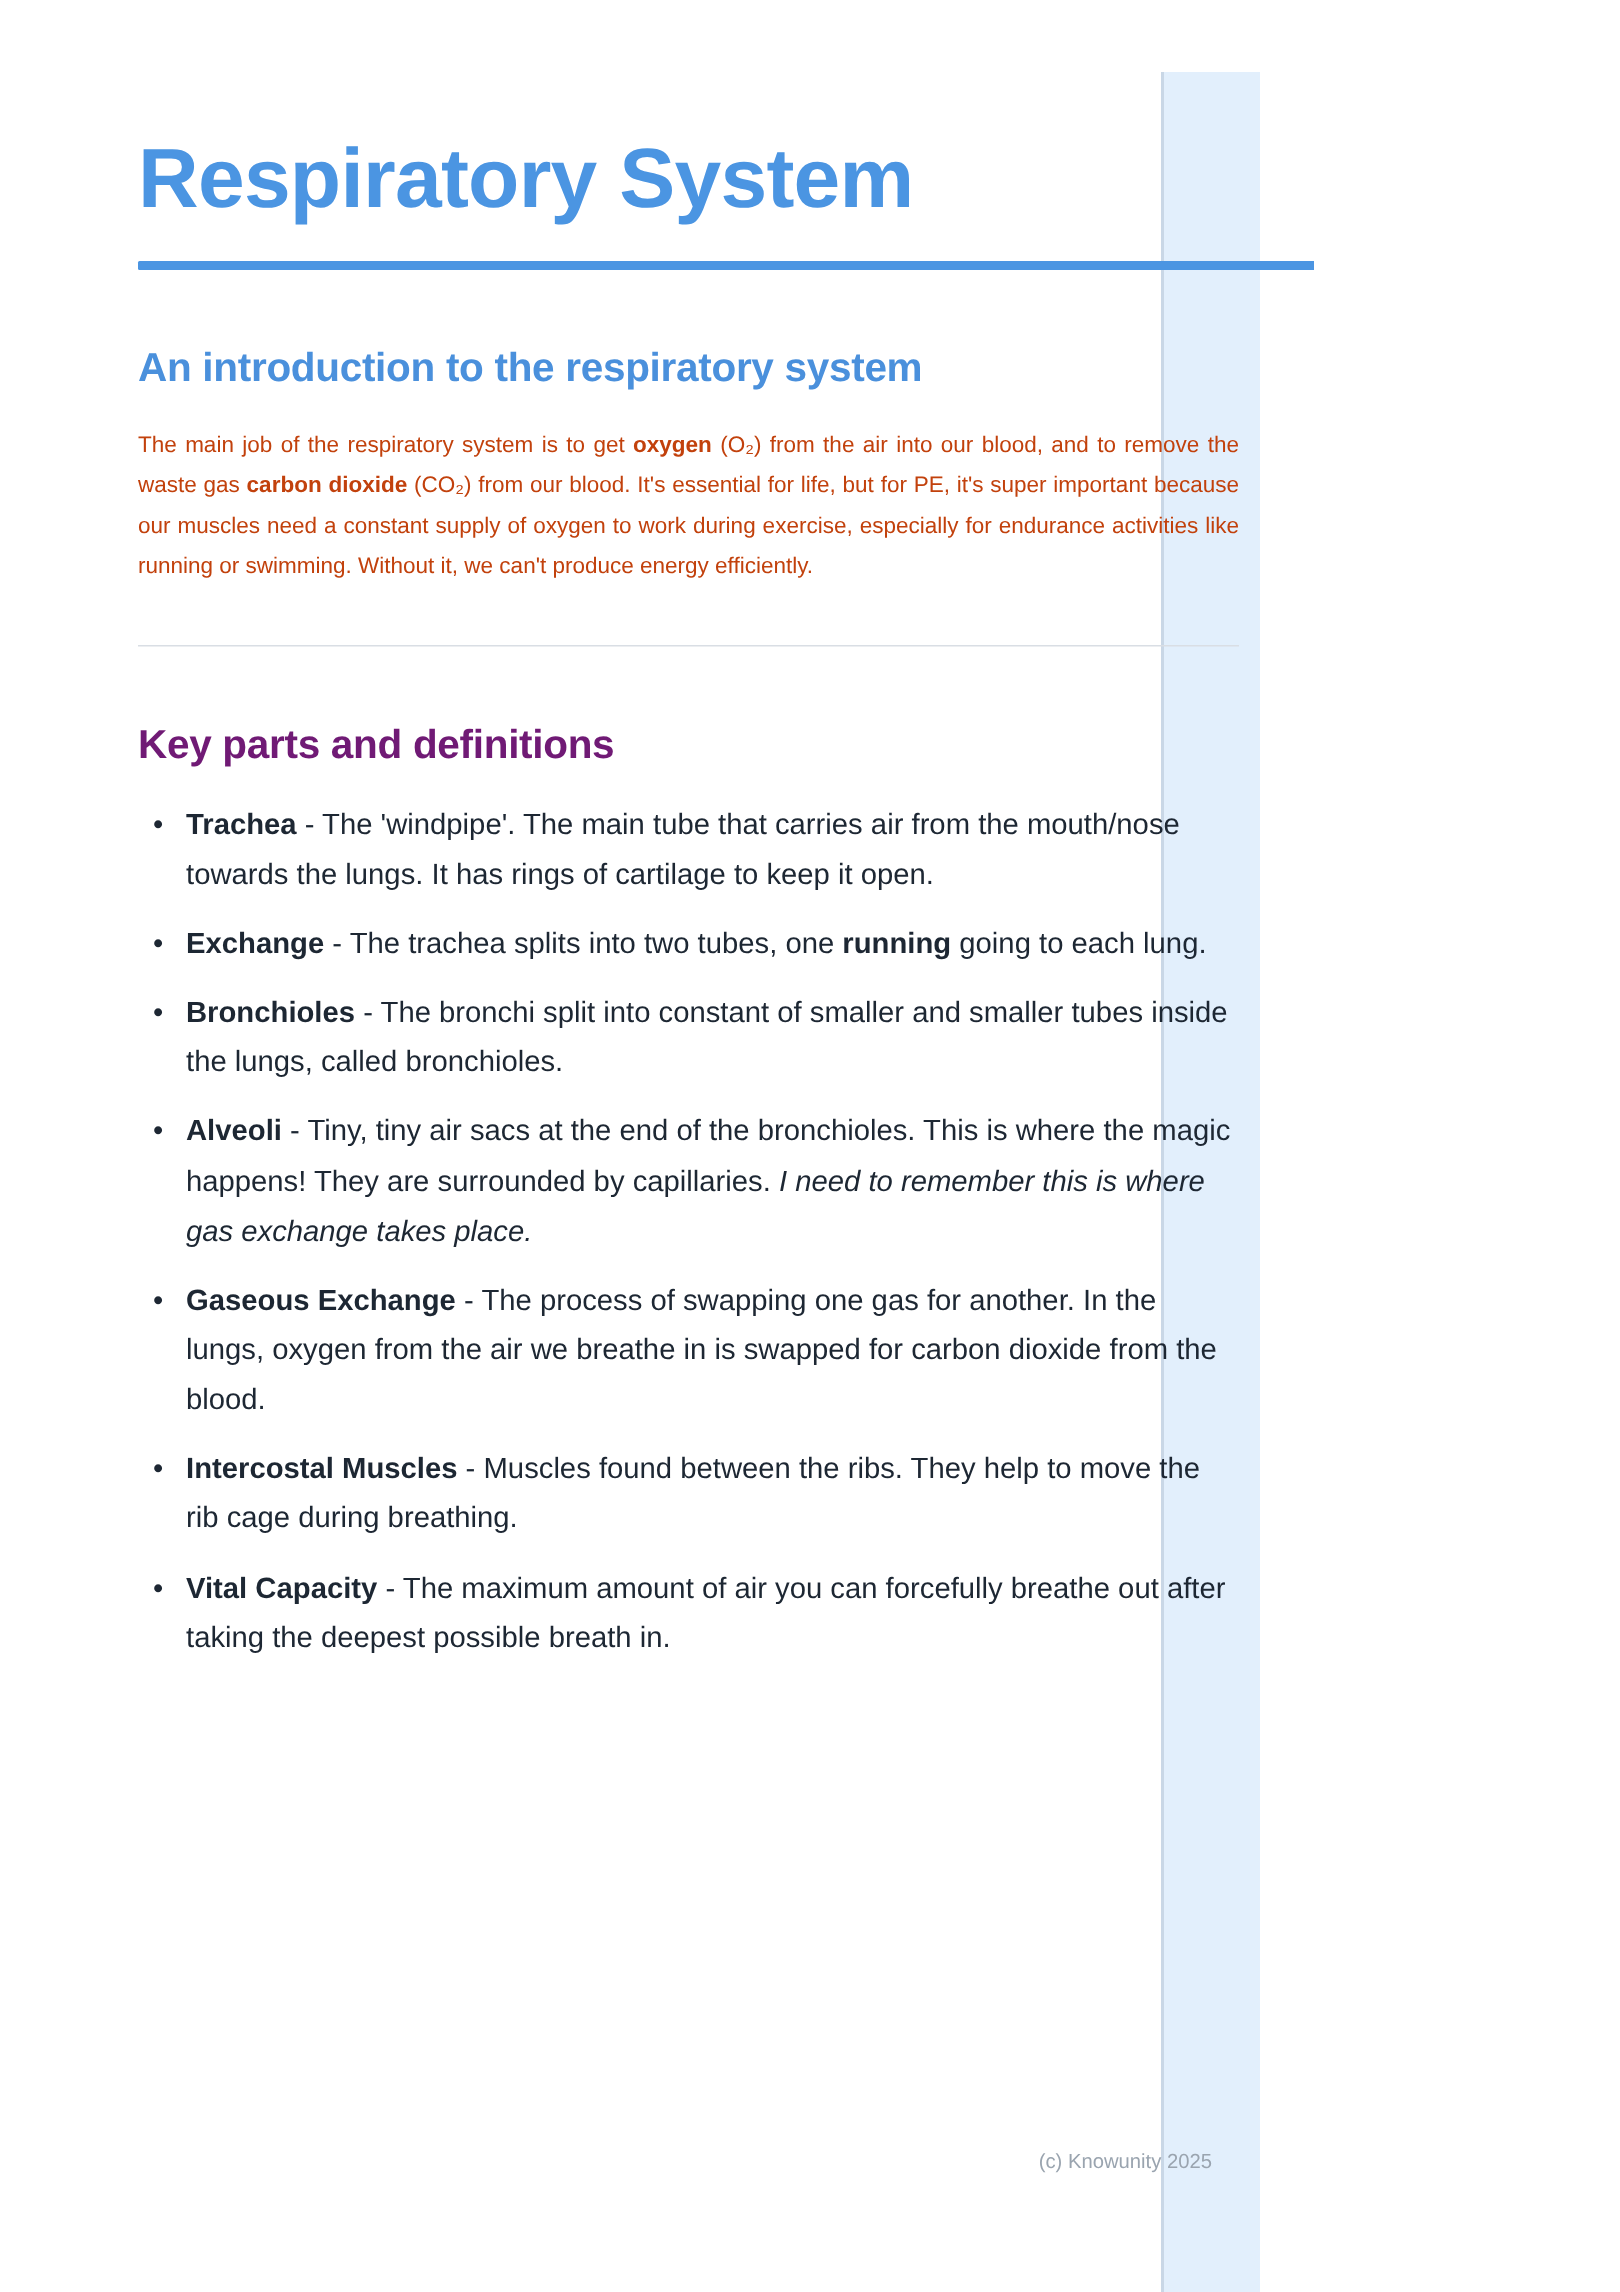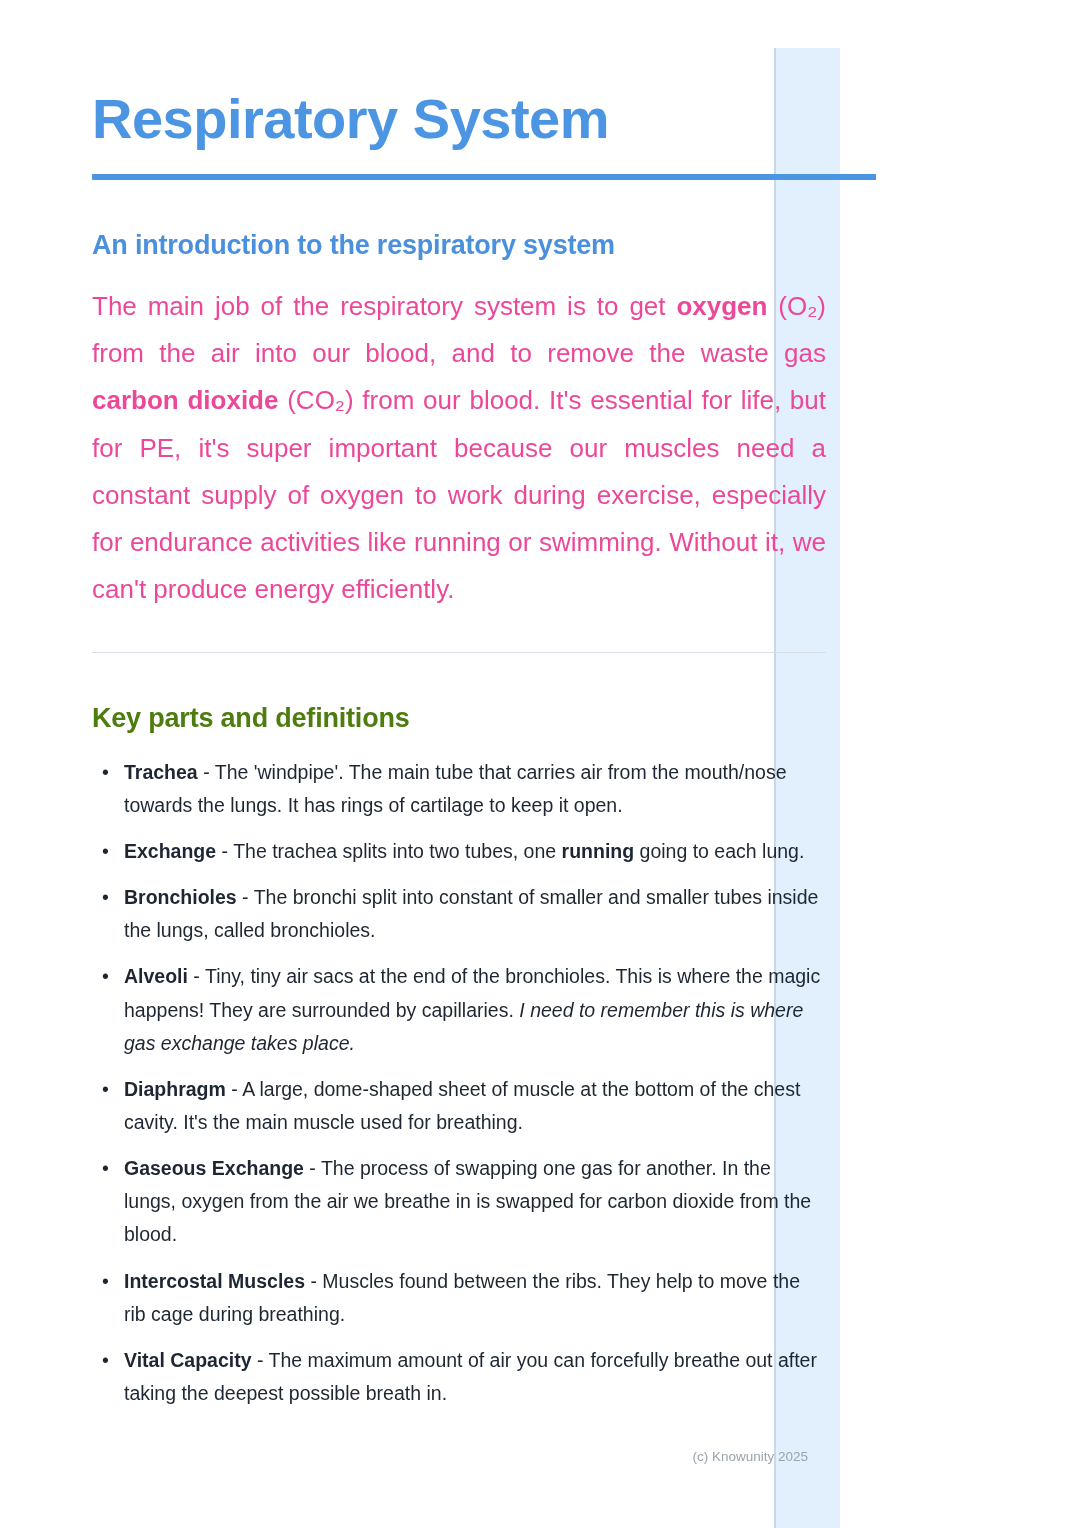--- a/index.html
+++ b/index.html
@@ -43,27 +43,27 @@
     border-radius: 1px;
   }
   h2.section-heading {
     font-size: 27px;
     font-weight: 700;
     letter-spacing: -0.2px;
     margin-top: 50px;
     margin-bottom: 22px;
   }
   h2.accent-dark { color: #4a90dc; }
-  h2.accent-light { color: #4d7c0f; }
+  h2.accent-light { color: #701a75; }
   .text-col { width: 734px; }
   p.body-para {
-    font-size: 26px;
+    font-size: 15px;
     line-height: 1.82;
     text-align: justify;
-    color: #ec4899;
+    color: #c2410c;
   }
   .divider {
     border: none;
     border-top: 1px solid #d9dee4;
     width: 734px;
     margin: 38px 0 0 0;
   }
   ul.def-list {
     list-style: none;
     width: 734px;
@@ -82,21 +82,21 @@
     left: 10px;
     top: 0;
     color: #1d2733;
   }
   strong.term { font-weight: 700; }
   strong.inline-bold { font-weight: 700; }
   em.note { font-style: italic; }
   .footer-credit {
     position: absolute;
     right: 68px;
-    bottom: 64px;
+    bottom: 80px;
     font-size: 13.5px;
     color: #9aa4af;
   }
 </style>
 </head>
 <body>
 
 <div class="page">
 
   <div class="side-strip"></div>
@@ -136,25 +136,20 @@
         <span>-</span>
         <span>The bronchi split into constant of smaller and smaller tubes inside the lungs, called bronchioles.</span>
       </li>
 
       <li>
         <strong class="term">Alveoli</strong>
         <span>-</span>
         <span>Tiny, tiny air sacs at the end of the bronchioles. This is where the magic happens! They are surrounded by capillaries. </span><em class="note">I need to remember this is where gas exchange takes place.</em>
       </li>
 
-      <li>
-        <strong class="term">Diaphragm</strong>
-        <span>-</span>
-        <span>A large, dome-shaped sheet of muscle at the bottom of the chest cavity. It's the main muscle used for breathing.</span>
-      </li>
 
       <li>
         <strong class="term">Gaseous Exchange</strong>
         <span>-</span>
         <span>The process of swapping one gas for another. In the lungs, oxygen from the air we breathe in is swapped for carbon dioxide from the blood.</span>
       </li>
 
       <li>
         <strong class="term">Intercostal Muscles</strong>
         <span>-</span>

